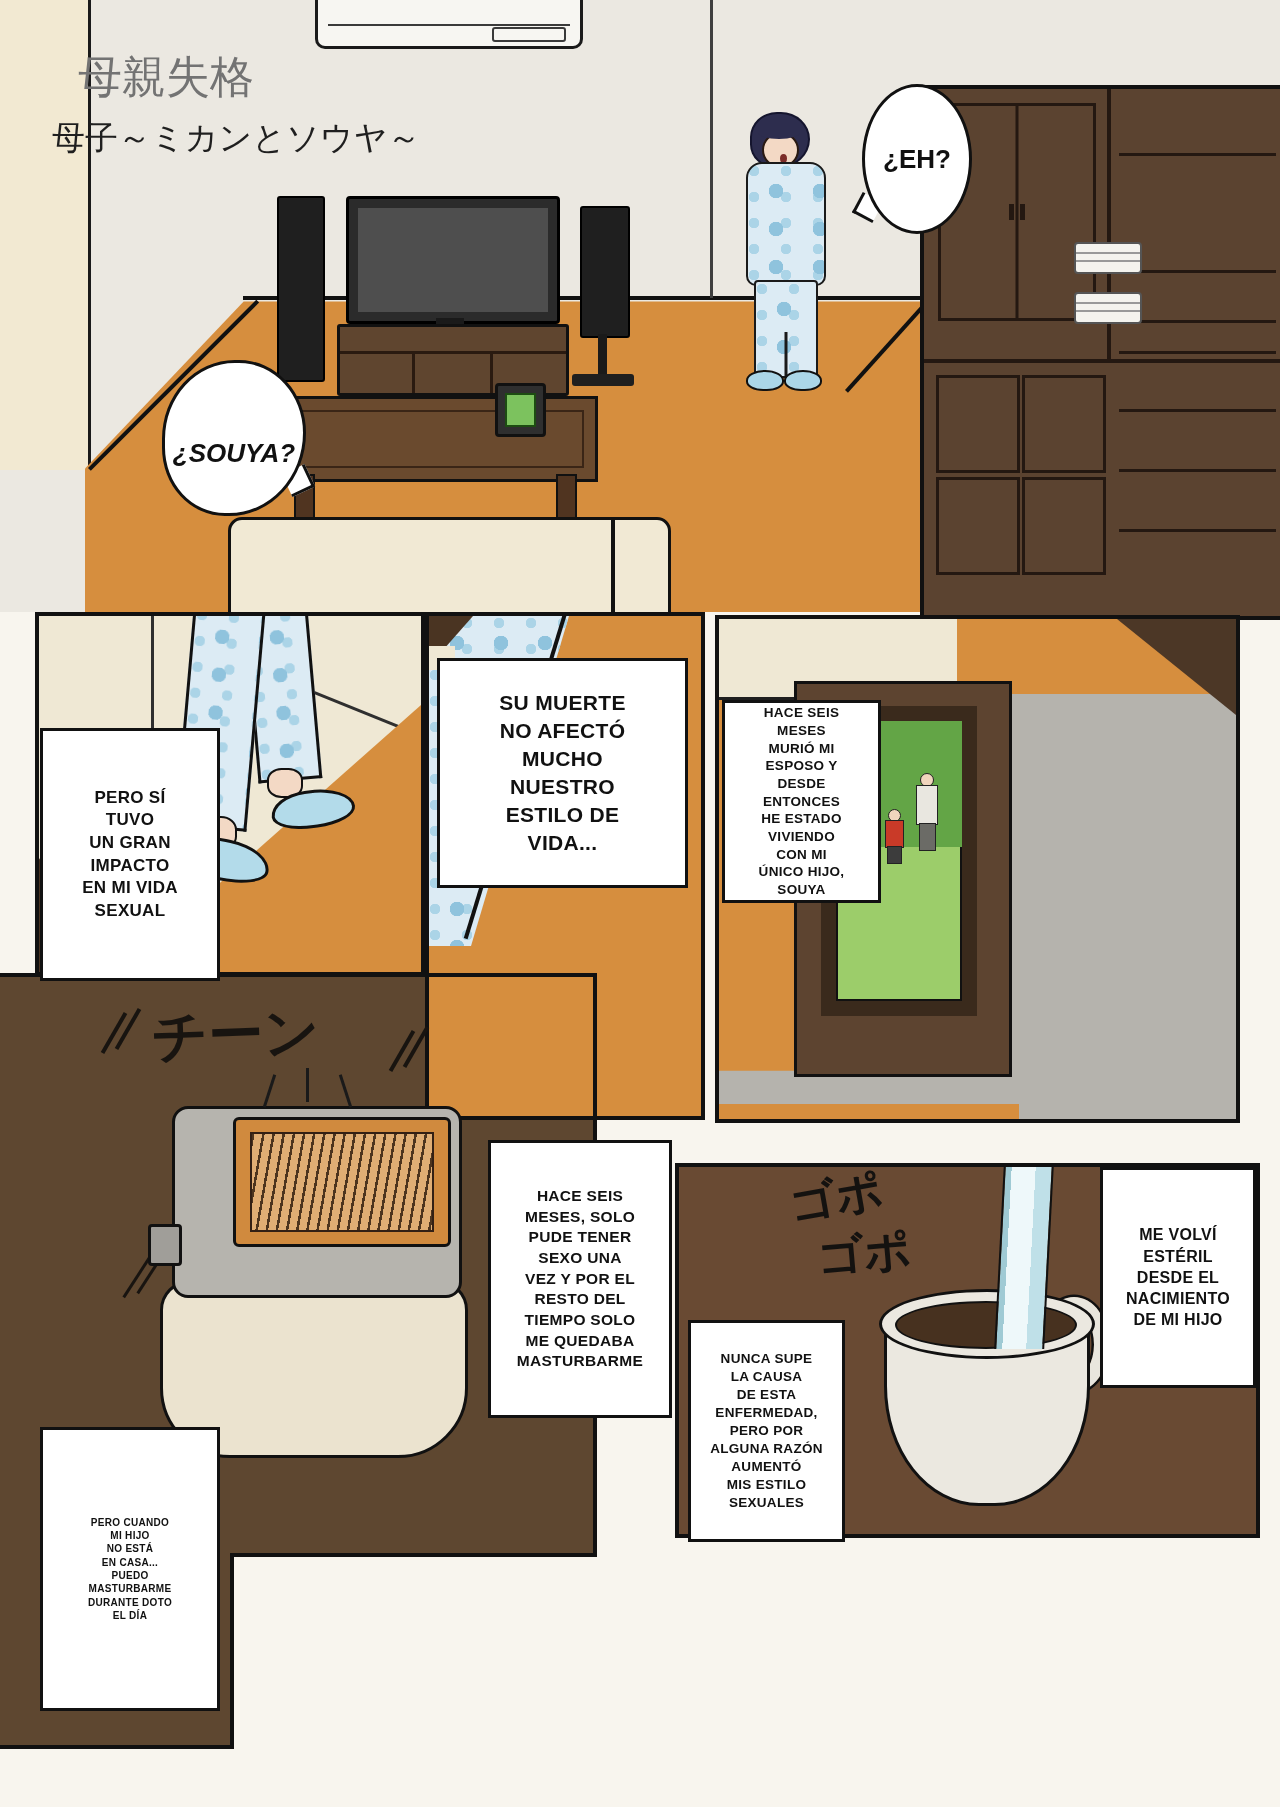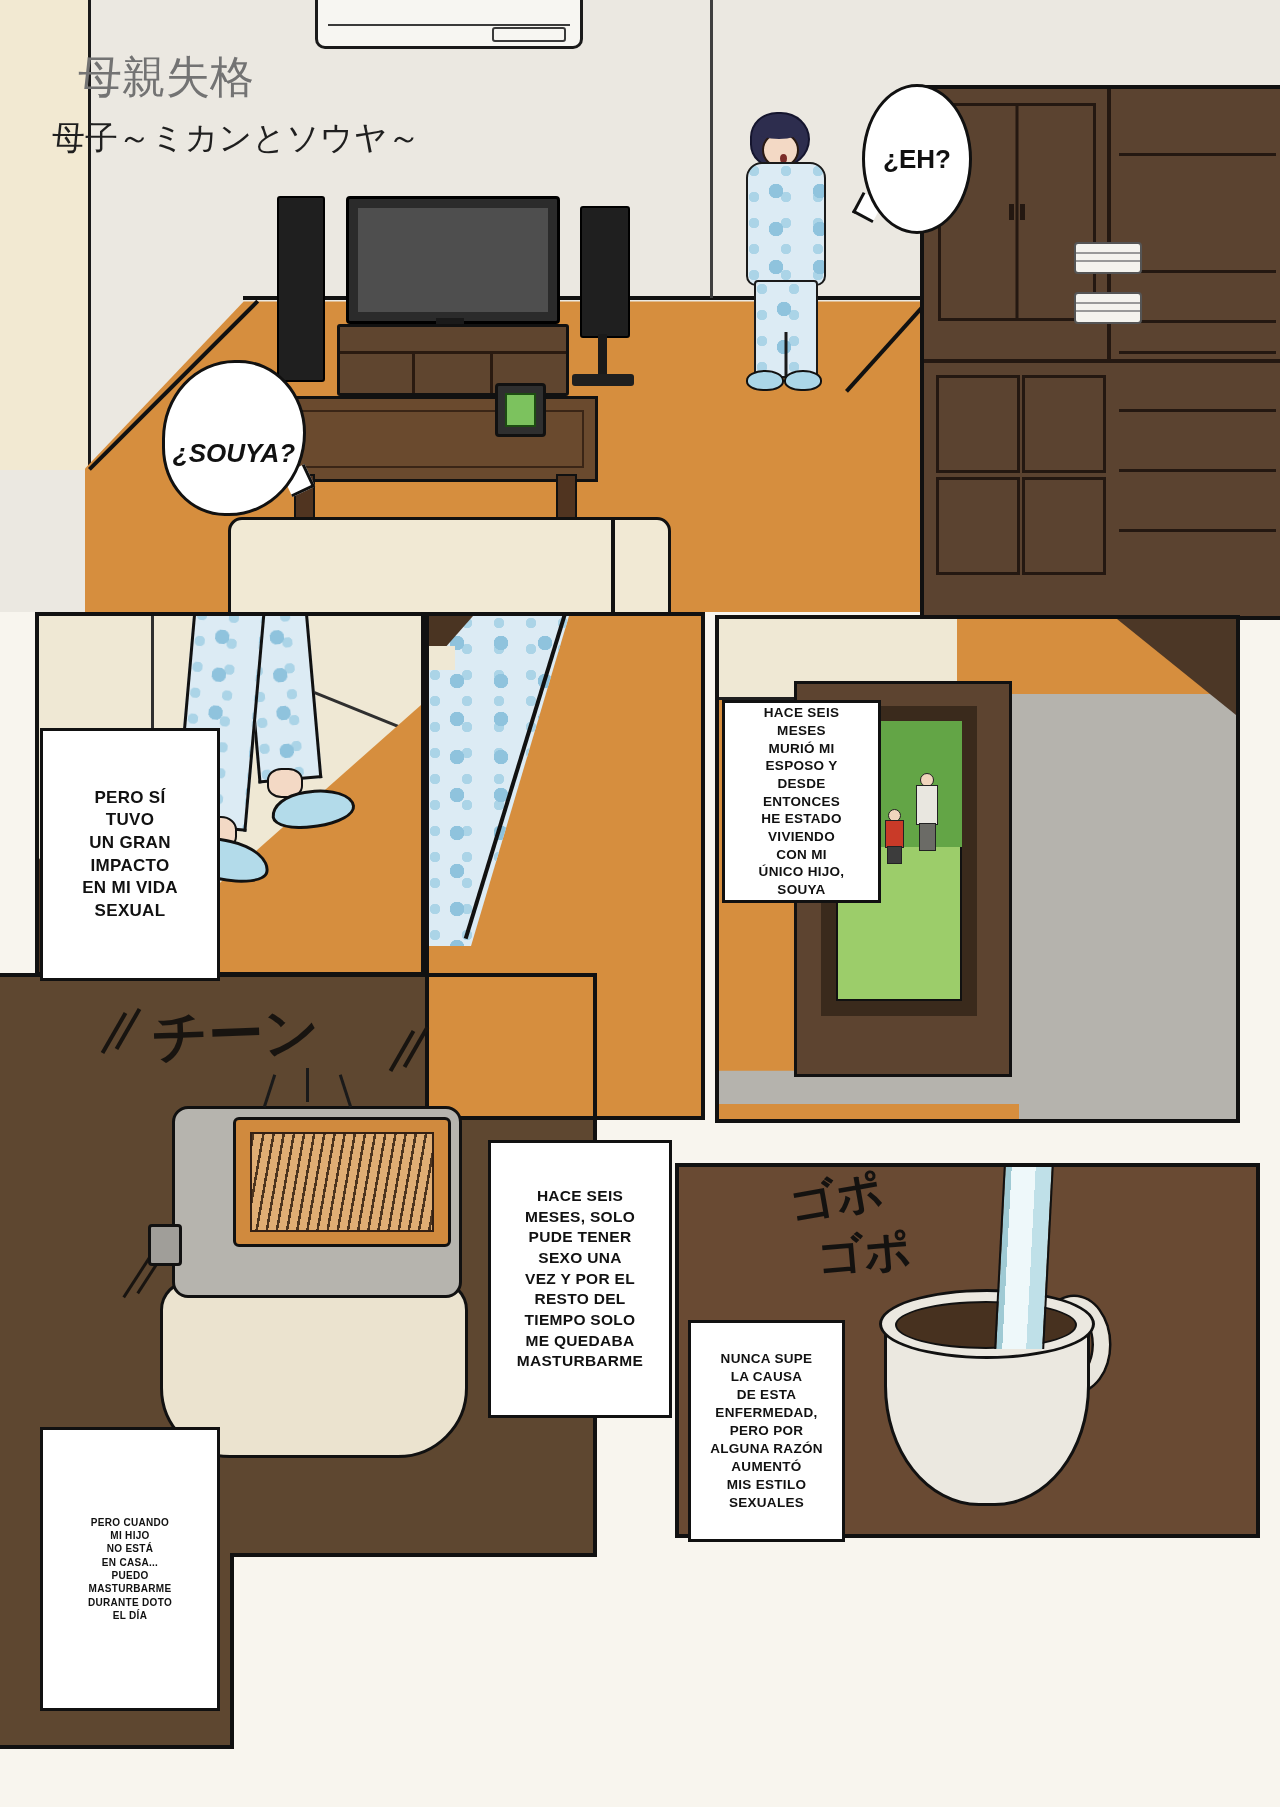--- a/index.html
+++ b/index.html
@@ -299,20 +299,26 @@
 IMPACTO
 EN MI VIDA
 SEXUAL</div>
 
   <div class="panel panel-leg">
     <div class="pl-fabric pajama"></div>
     <div class="pl-edge"></div>
     <div class="pl-corner"></div>
     <div class="pl-band"></div>
   </div>
+  <div class="caption cap-su-muerte">SU MUERTE
+NO AFECTÓ
+MUCHO
+NUESTRO
+ESTILO DE
+VIDA...</div>
 
   <div class="panel panel-bedroom">
     <div class="pb-wall"></div>
     <div class="pb-bed"></div>
     <div class="pb-strip"></div>
     <div class="pb-chest"></div>
     <div class="pb-stand">
       <div class="pb-frame">
         <div class="ph-foliage"></div>
         <div class="ph-head" style="left:18px;top:40px;width:13px;height:13px;"></div>
@@ -394,14 +400,19 @@
   </div>
   <div class="caption cap-nunca">NUNCA SUPE
 LA CAUSA
 DE ESTA
 ENFERMEDAD,
 PERO POR
 ALGUNA RAZÓN
 AUMENTÓ
 MIS ESTILO
 SEXUALES</div>
+  <div class="caption cap-me-volvi">ME VOLVÍ
+ESTÉRIL
+DESDE EL
+NACIMIENTO
+DE MI HIJO</div>
 
 </div>
 
 </body></html>

